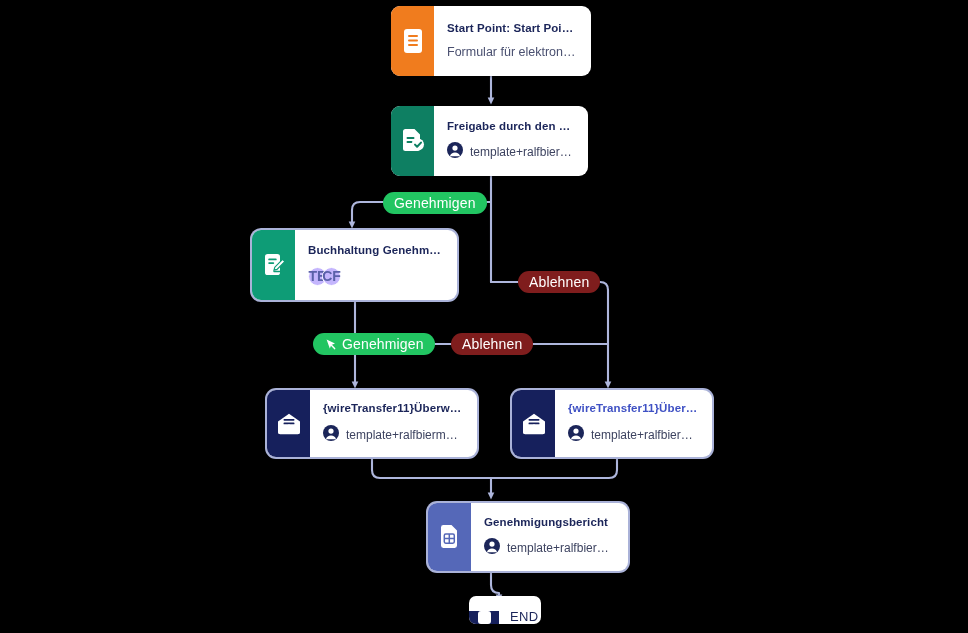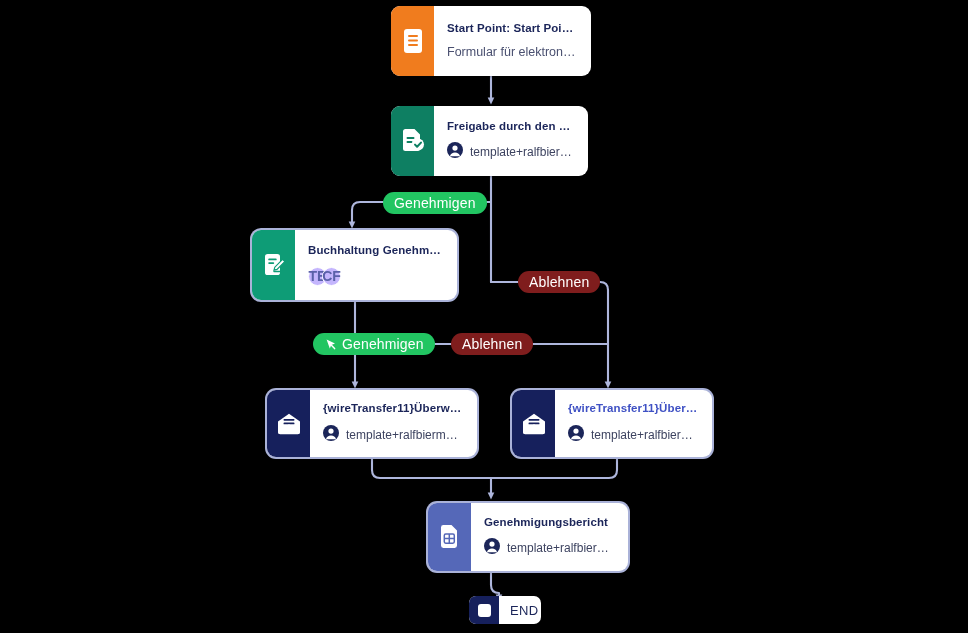--- a/index.html
+++ b/index.html
@@ -277,20 +277,20 @@
         <path d="M7.2 7.1 10.6 10.6" stroke="#fff" stroke-width="1.5" stroke-linecap="round"></path>
       </svg>
     </span>
     <span>Genehmigen</span>
   </div>
 
   <div class="pill red" style="left:451px;top:333px;">
     <span>Ablehnen</span>
   </div>
 
-  <div class="end-node" style="left:469px;top:596px;width:72px;height:28px;">
+  <div class="end-node" style="left:469px;top:596px;width:72px;height:28px;align-items:flex-end;">
     <div class="sq">
       <i></i>
     </div>
     <div class="lbl">END</div>
   </div>
 
 </div>
 
 </body></html>

